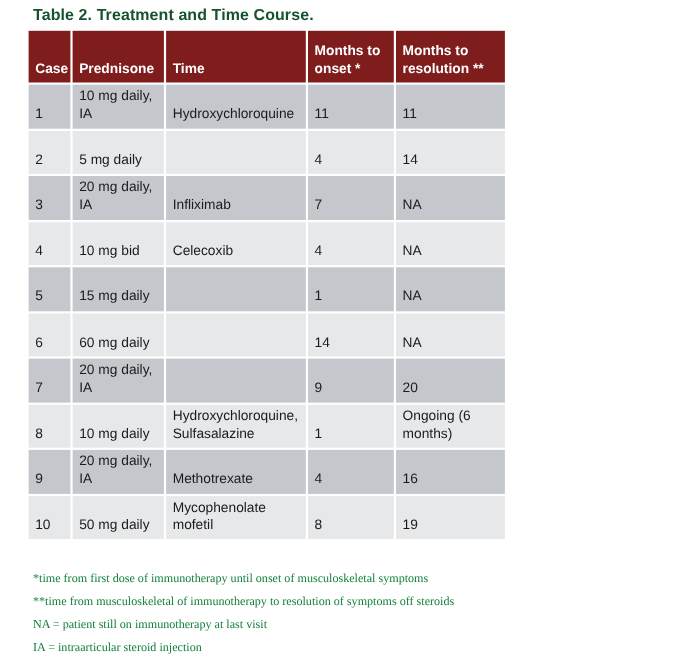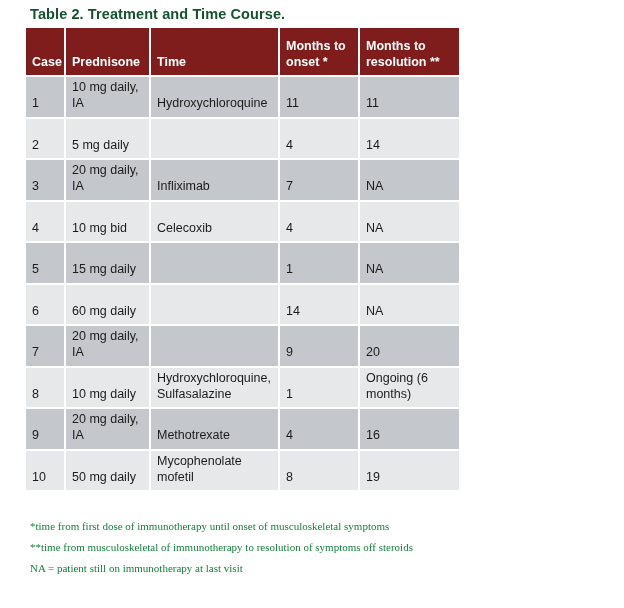--- a/index.html
+++ b/index.html
@@ -138,13 +138,14 @@
   <div class="cell body row-light">Mycophenolate
 mofetil</div>
   <div class="cell body row-light">8</div>
   <div class="cell body row-light">19</div>
 </div>
 
 <div class="footnotes">
   <div>*time from first dose of immunotherapy until onset of musculoskeletal symptoms</div>
   <div>**time from musculoskeletal of immunotherapy to resolution of symptoms off steroids</div>
   <div>NA = patient still on immunotherapy at last visit</div>
+  <div>IA = intraarticular steroid injection</div>
 </div>
 
 </body></html>

